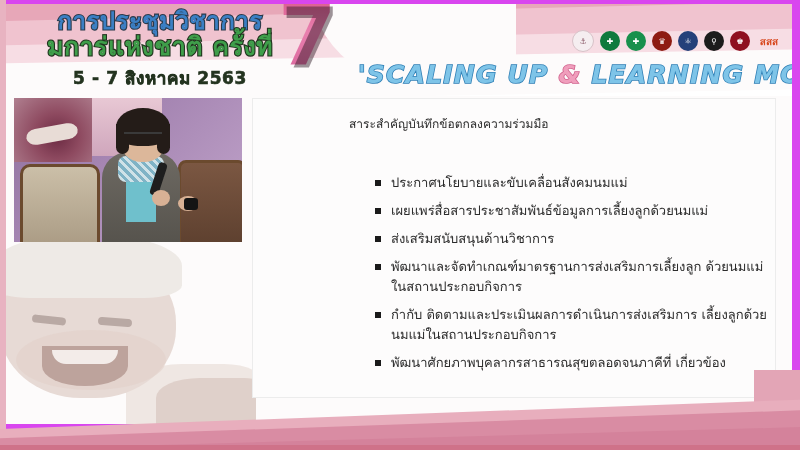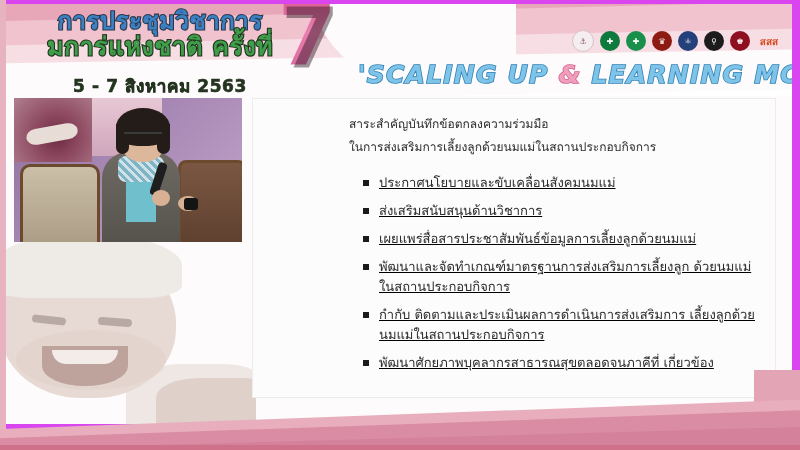--- a/index.html
+++ b/index.html
@@ -44,21 +44,21 @@
   .t-line2{
     font-size:25px;font-weight:bold;letter-spacing:0.5px;
     color:#3f9e4a;
     -webkit-text-stroke:2.2px #22331f;
     paint-order:stroke fill;
     line-height:30px;white-space:nowrap;margin-top:-4px;
   }
   .t-date{
     font-size:17px;font-weight:bold;color:#23331f;
     -webkit-text-stroke:0.6px #23331f;paint-order:stroke fill;
-    margin-top:10px;letter-spacing:0.6px;white-space:nowrap;
+    margin-top:2px;letter-spacing:0.6px;white-space:nowrap;
   }
 
   
   .seven{
     position:absolute;left:272px;top:-10px;z-index:7;
     font-size:84px;font-weight:bold;line-height:84px;
     color:#e06a96;
     background:linear-gradient(180deg,#d8588b 0%,#e87fae 45%,#d8639a 100%);
     -webkit-background-clip:text;background-clip:text;
     -webkit-text-fill-color:transparent;
@@ -157,21 +157,21 @@
   
   .content{
     position:absolute;left:246px;top:94px;width:522px;height:298px;
     background:#fdfcfc;border:1px solid #ececec;
   }
   .heading{
     position:absolute;left:96px;top:14px;width:420px;
     font-size:12px;color:#2b2b2b;line-height:23px;
   }
   .bullets{
-    position:absolute;left:110px;top:74px;width:400px;text-decoration:underline;
+    position:absolute;left:122px;top:74px;width:400px;
   }
   .bullet{
     position:relative;padding-left:16px;margin-bottom:8px;
     font-size:13px;color:#2b2b2b;line-height:20px;
   }
   .bullet:before{
     content:"";position:absolute;left:0;top:7px;
     width:6px;height:6px;background:#1a1a1a;
   }
 
@@ -256,26 +256,25 @@
       <div class="baby-cheek"></div>
       <div class="baby-mouth"></div>
       <div class="baby-teeth"></div>
       <div class="baby-eye-l"></div>
       <div class="baby-eye-r"></div>
     </div>
 
     <div class="content">
       <div class="heading">
         <div>สาระสำคัญบันทึกข้อตกลงความร่วมมือ</div>
-        <div>ในการส่งเสริมการเลี้ยงลูกด้วยนมแม่ในสถานประกอบกิจการ</div>
       </div>
       <div class="bullets">
         <div class="bullet">ประกาศนโยบายและขับเคลื่อนสังคมนมแม่</div>
+        <div class="bullet">เผยแพร่สื่อสารประชาสัมพันธ์ข้อมูลการเลี้ยงลูกด้วยนมแม่</div>
         <div class="bullet">ส่งเสริมสนับสนุนด้านวิชาการ</div>
-        <div class="bullet">เผยแพร่สื่อสารประชาสัมพันธ์ข้อมูลการเลี้ยงลูกด้วยนมแม่</div>
         <div class="bullet">พัฒนาและจัดทำเกณฑ์มาตรฐานการส่งเสริมการเลี้ยงลูก ด้วยนมแม่ในสถานประกอบกิจการ</div>
         <div class="bullet">กำกับ ติดตามและประเมินผลการดำเนินการส่งเสริมการ เลี้ยงลูกด้วยนมแม่ในสถานประกอบกิจการ</div>
         <div class="bullet">พัฒนาศักยภาพบุคลากรสาธารณสุขตลอดจนภาคีที่ เกี่ยวข้อง</div>
       </div>
     </div>
 
   </div>
 
   <div class="bot-wrap">
     <div class="bot-right"></div>

